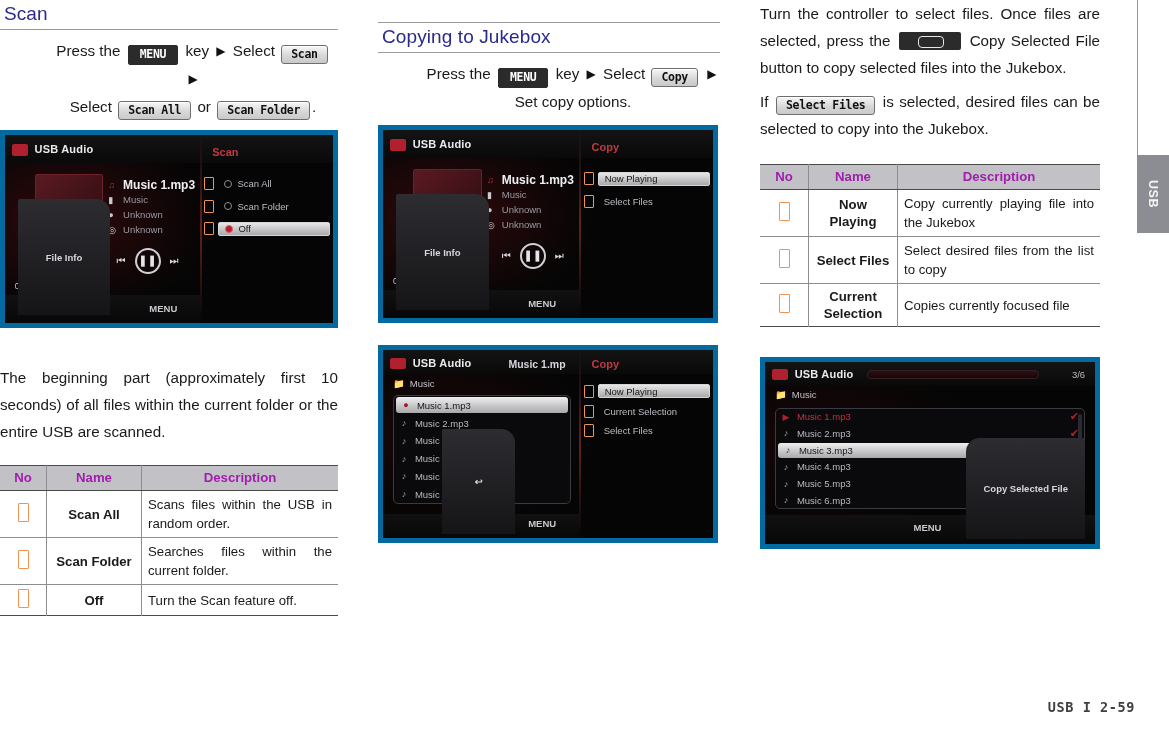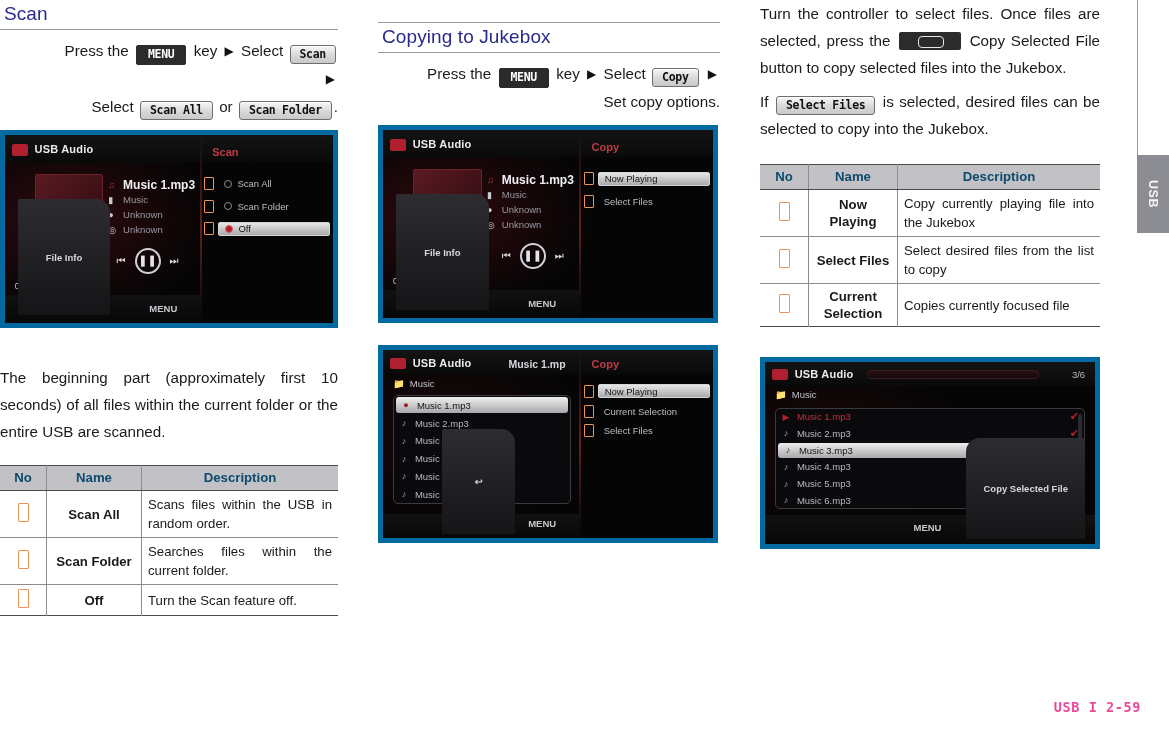--- a/index.html
+++ b/index.html
@@ -22,21 +22,21 @@
     border-top:1px solid #9a9a9a;border-bottom:1px solid #9a9a9a;
     padding:3px 2px 4px 4px;margin:0 0 7px 0;letter-spacing:.1px;
   }
   .sec-head.nb{border-top:none;}
 
   
   p.body{
     font-size:15.2px;line-height:27px;margin:0 0 7px 0;
     text-align:justify;text-justify:inter-word;
   }
-  p.noj{text-align:right;padding-left:48px;}
+  p.noj{text-align:center;padding-left:48px;}
 
   
   .chip{
     display:inline-block;vertical-align:-2px;
     background:linear-gradient(#f7f7f7,#d8d8d8 55%,#c9c9c9);
     border:1px solid #6e6e6e;border-radius:3px;
     font-family:"DejaVu Sans Mono", monospace;
     font-size:11.5px;font-weight:bold;color:#111;
     padding:1px 9px 2px 9px;margin:0 2px;
     line-height:14px;letter-spacing:-.3px;
@@ -60,21 +60,21 @@
     width:24px;height:10px;border:1.6px solid #e8e8e8;border-radius:4px;
   }
   .tri{display:inline-block;font-size:12px;vertical-align:1px;margin:0 3px;color:#111;}
 
   
   table.spec{
     border-collapse:collapse;width:100%;margin-top:4px;
     border-top:1px solid #4a4a4a;border-bottom:1px solid #4a4a4a;
   }
   table.spec th{
-    background:#c2c2c6;color:#0c4a6e;font-size:13.2px;font-weight:bold;
+    background:#c2c2c6;color:#a21caf;font-size:13.2px;font-weight:bold;
     padding:4px 2px 5px;border-right:1px solid #8d8d8d;
     border-bottom:1px solid #4a4a4a;
   }
   table.spec th:last-child{border-right:none;}
   table.spec td{
     border-right:1px solid #8d8d8d;border-bottom:1px solid #8d8d8d;
     font-size:13.2px;padding:4px 6px;vertical-align:middle;
   }
   table.spec td:last-child{border-right:none;}
   table.spec tr:last-child td{border-bottom:none;}
@@ -184,23 +184,23 @@
   .sidetab span{
     position:absolute;left:50%;top:50%;
     transform:translate(-50%,-50%) rotate(90deg);
     font-size:12.5px;font-weight:bold;color:#f4f4f6;letter-spacing:.5px;
     white-space:nowrap;
   }
   .siderule{position:absolute;right:31px;top:0;width:1px;height:158px;background:#9a9aa0;}
 
   
   .footer{
-    position:absolute;right:28px;bottom:14px;
+    position:absolute;right:34px;bottom:14px;
     font-family:"DejaVu Sans Mono", monospace;
-    font-size:13.5px;font-weight:bold;color:#ec4899;letter-spacing:.6px;
+    font-size:13.5px;font-weight:bold;color:#404040;letter-spacing:.6px;
   }
 </style>
 </head>
 <body>
 
 <div class="page">
 
   <div class="col col1">
 
     <h2 class="sec-head nb">Scan</h2>

